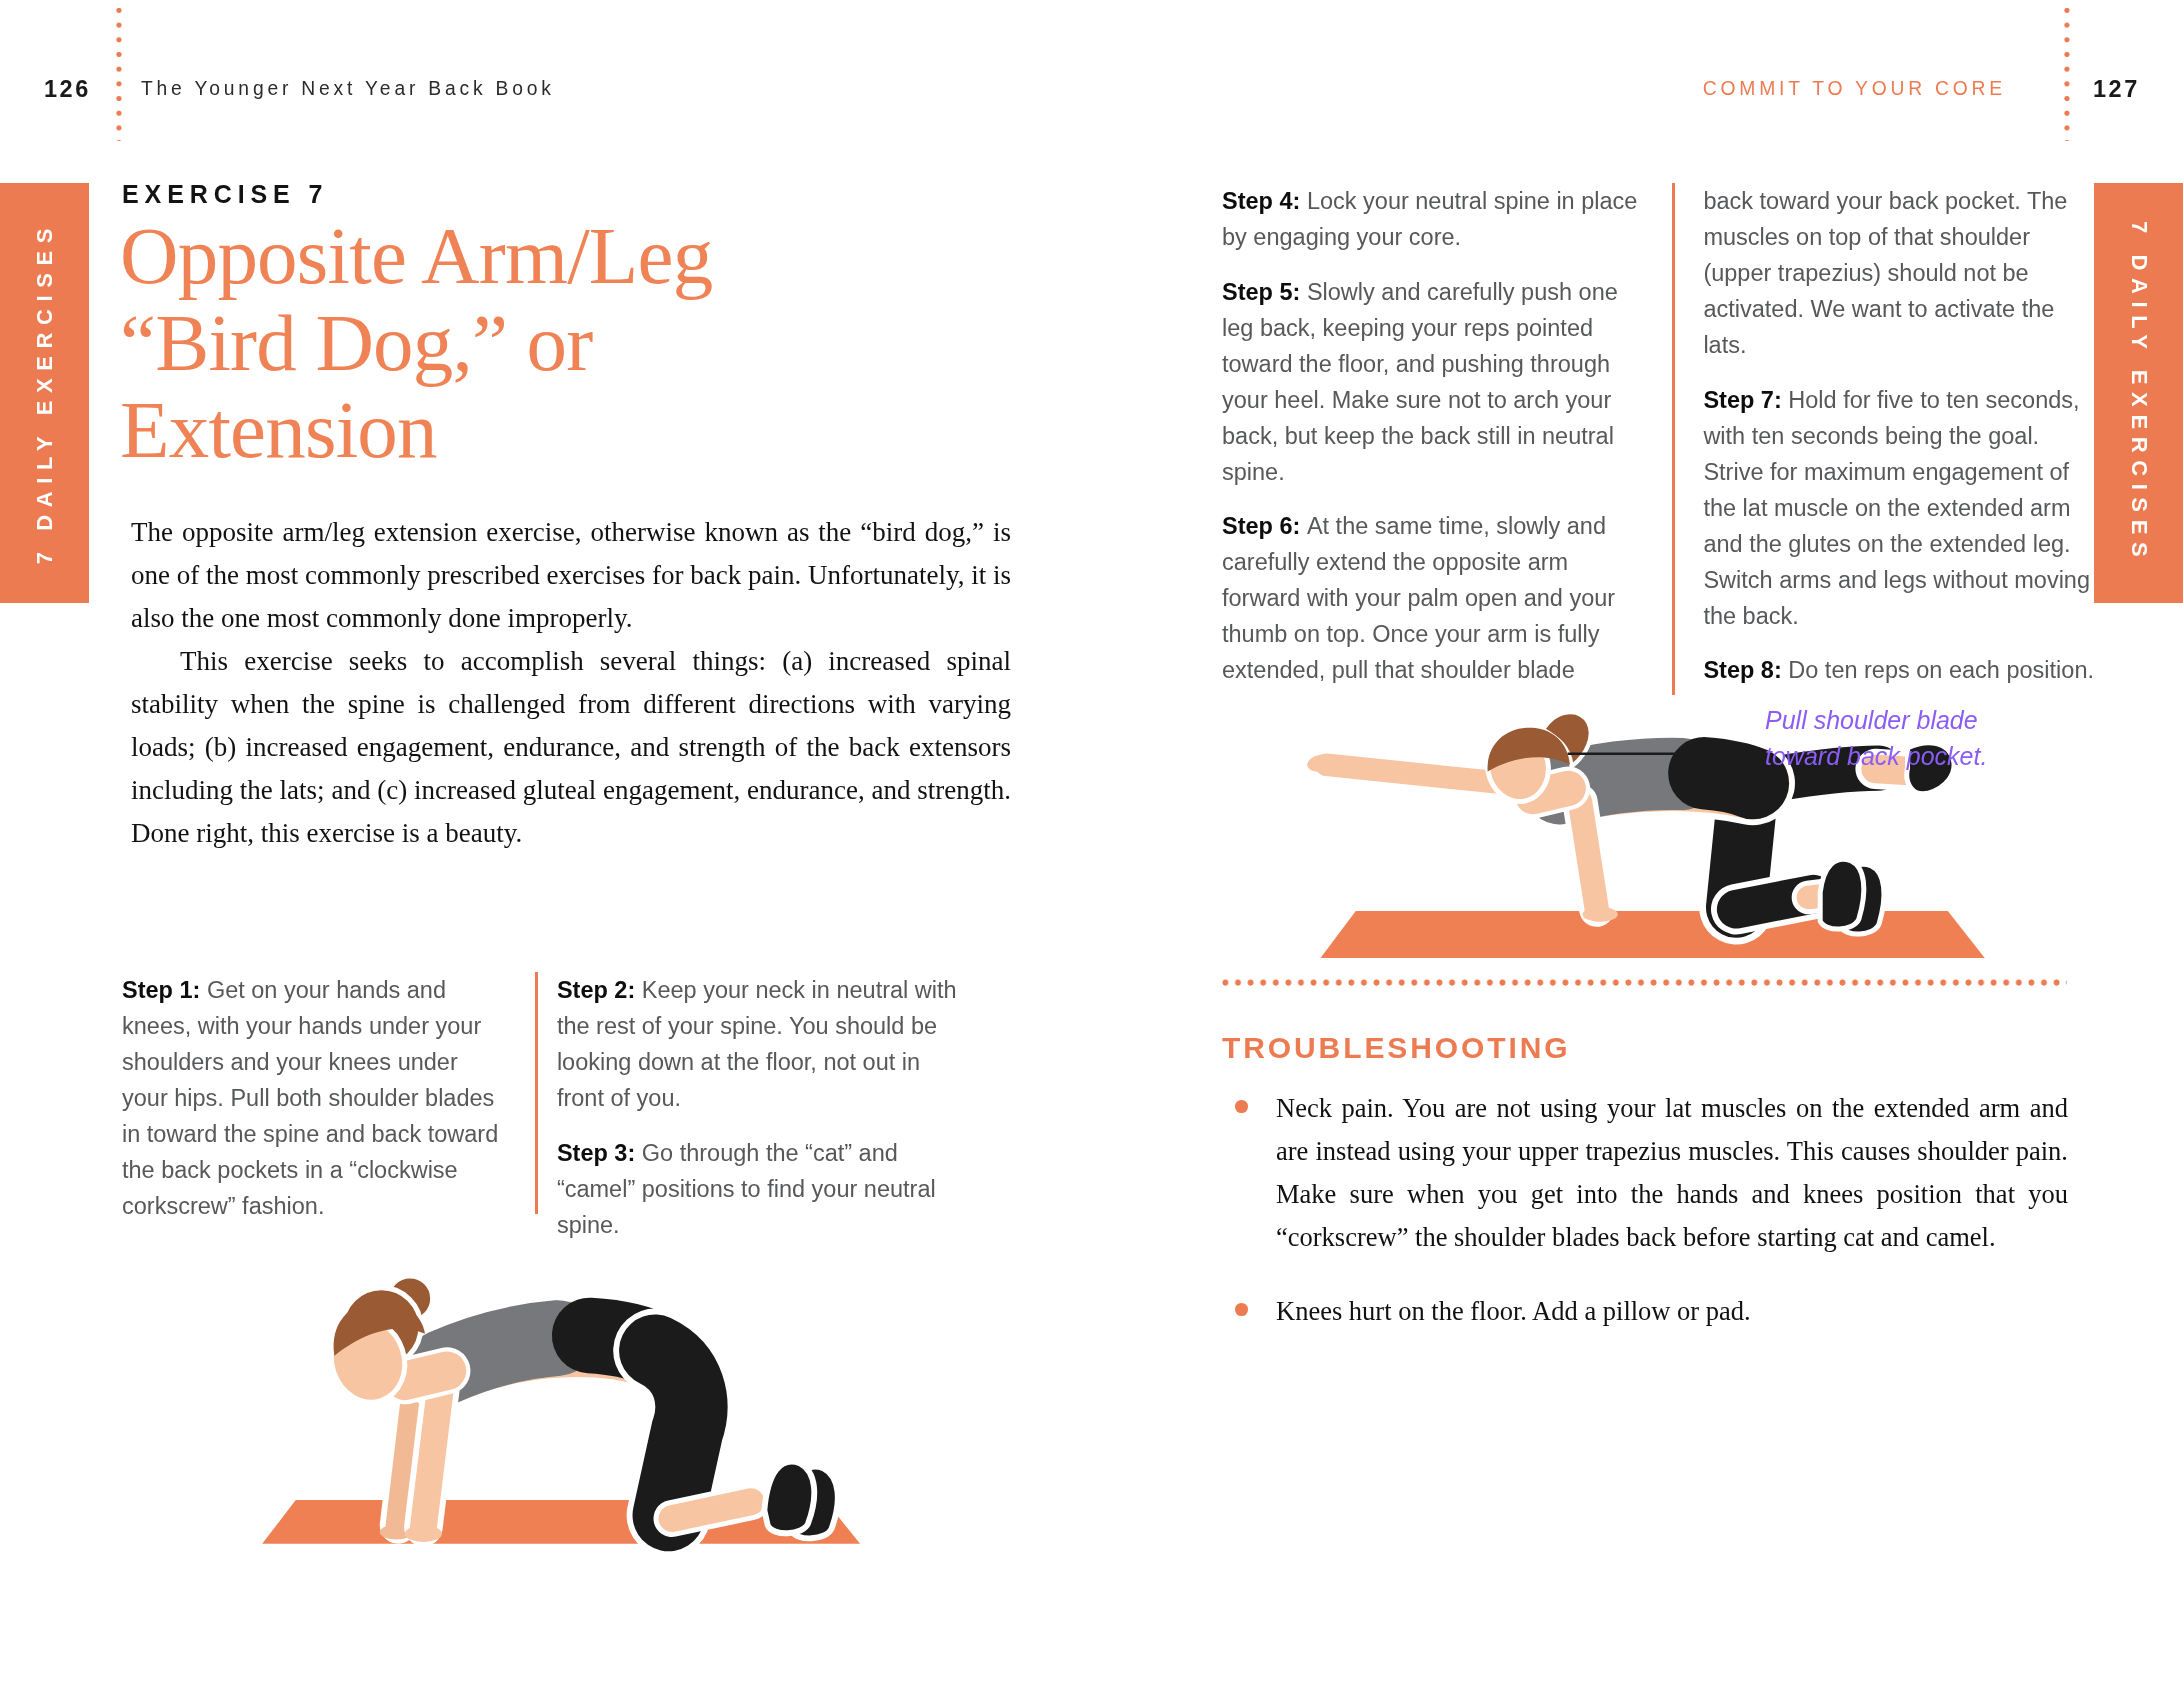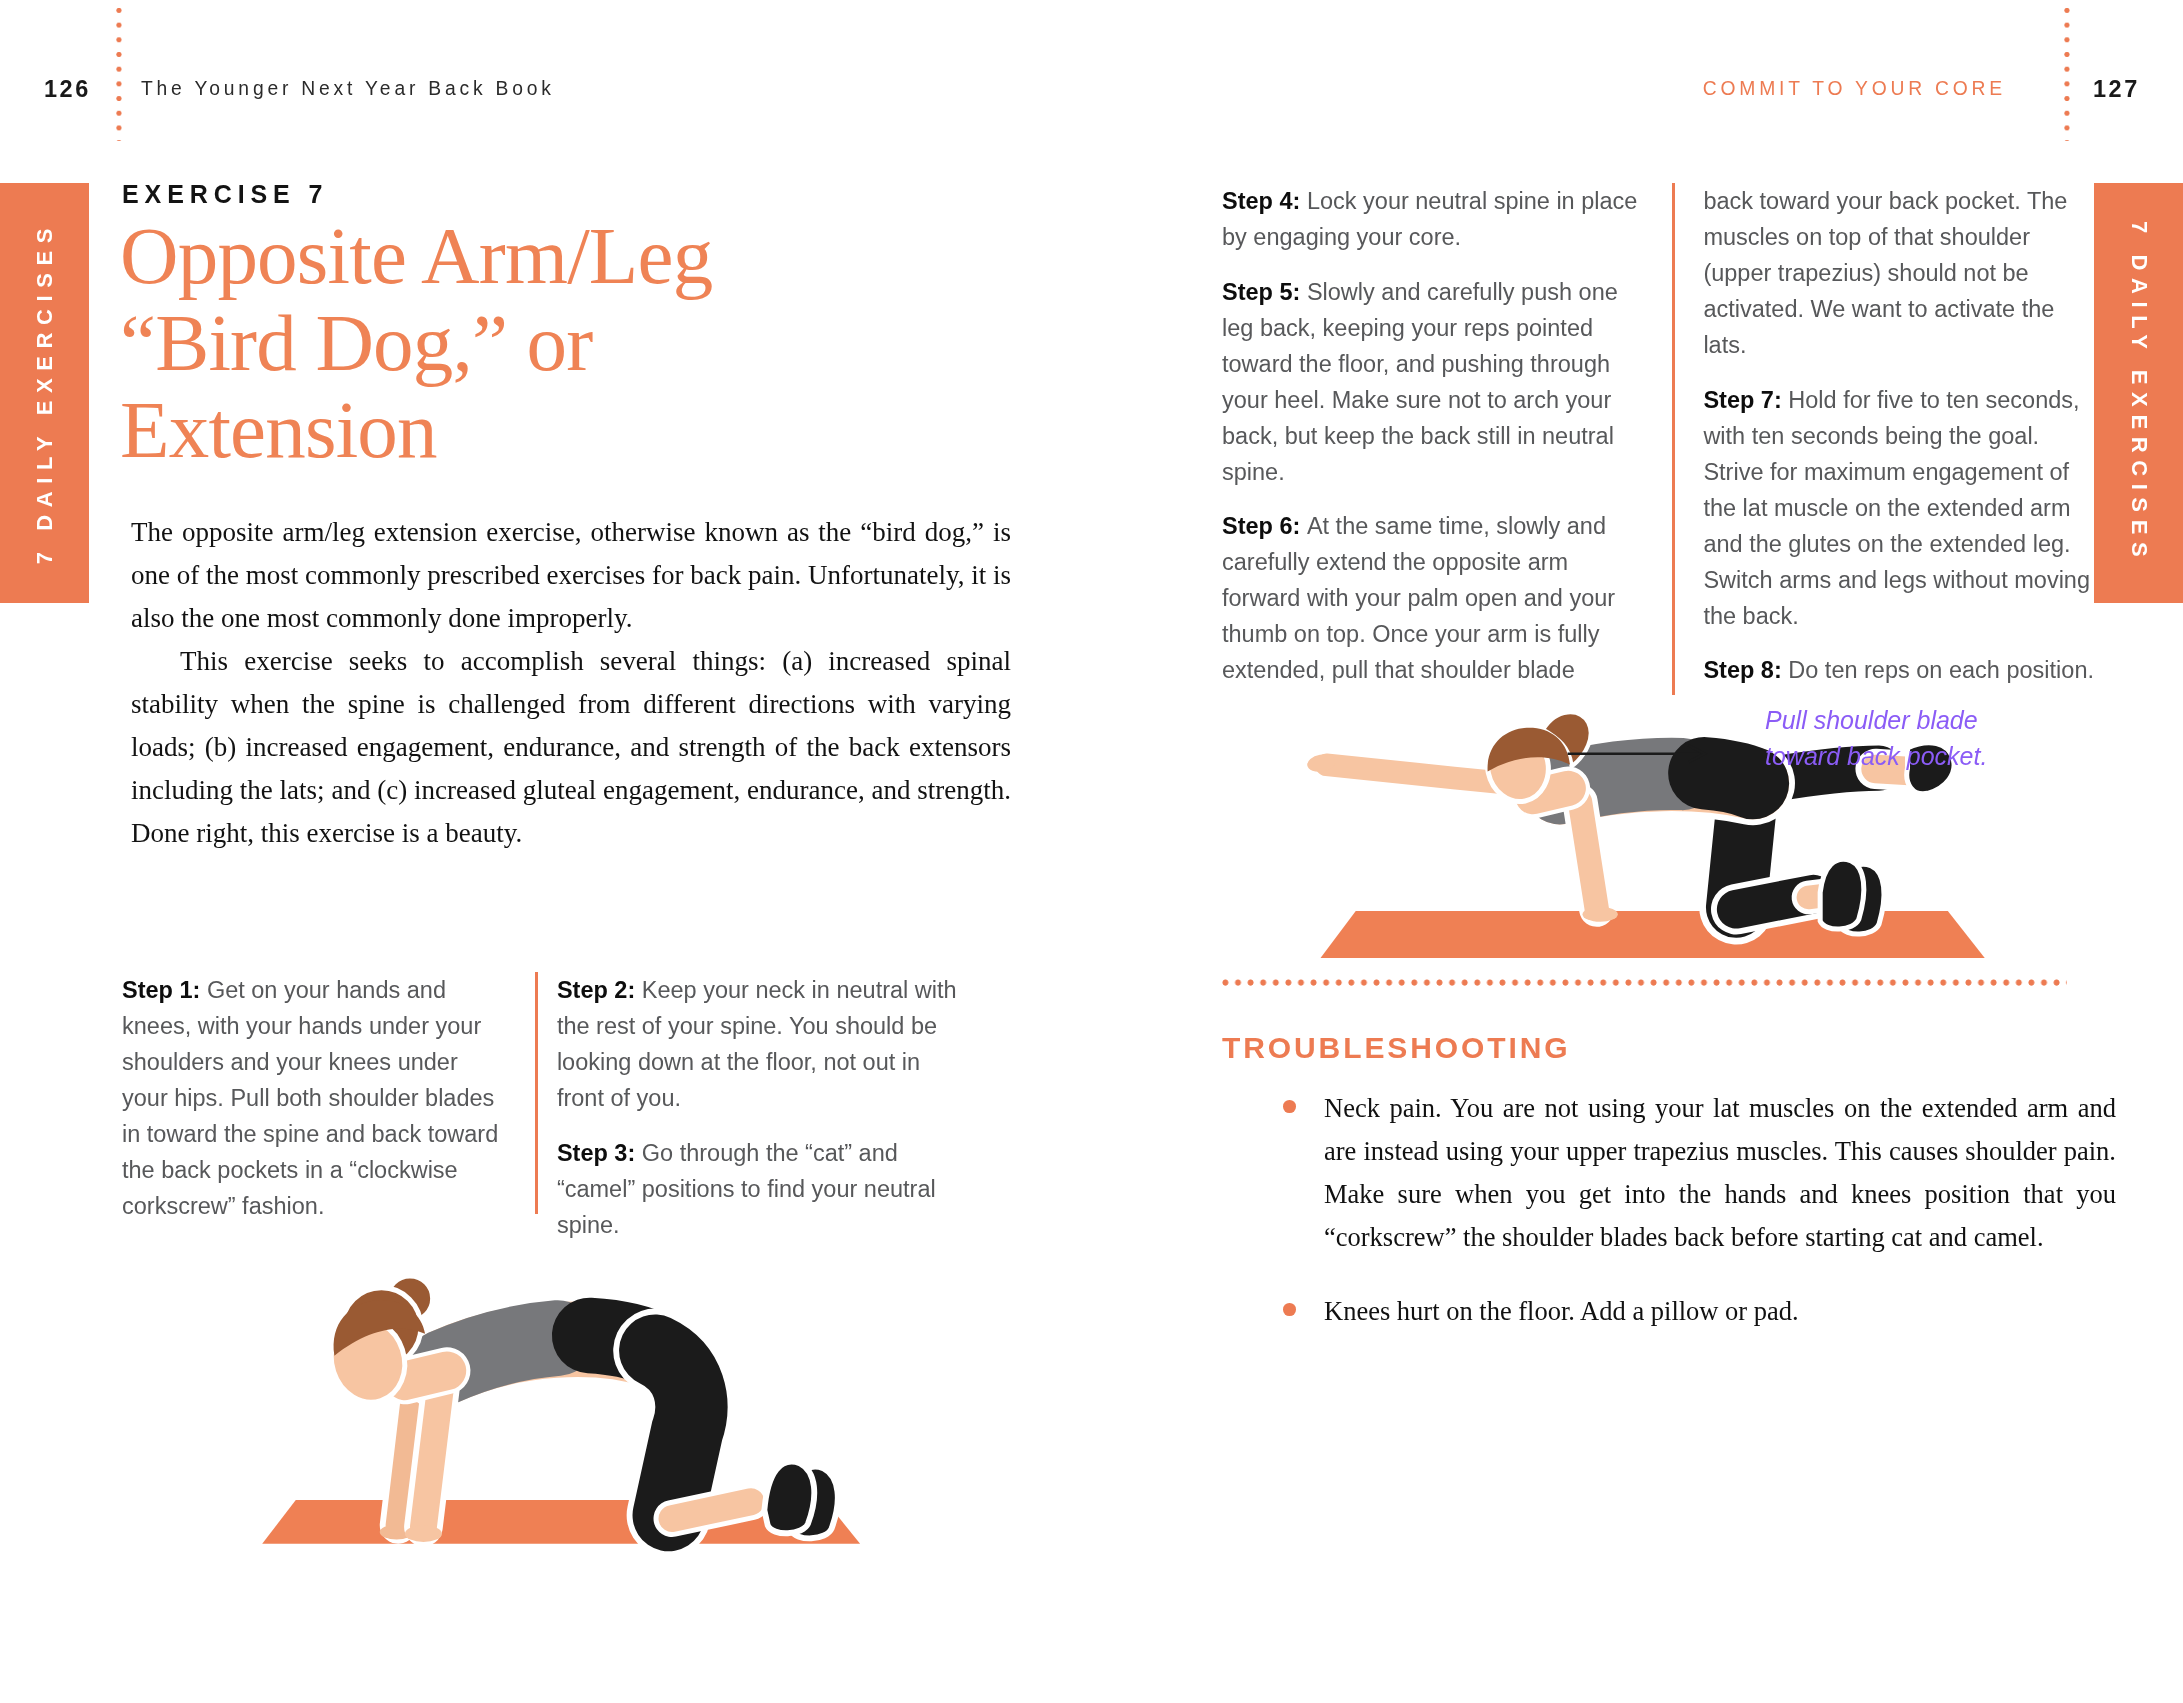--- a/index.html
+++ b/index.html
@@ -174,21 +174,21 @@
   <svg class="abs" style="left:1564px;top:742px;" width="160" height="23.5" viewBox="0 0 190 28">
     <path d="M4,14 H162" stroke="#1b1b1b" stroke-width="3" fill="none"></path>
     <path d="M148,4 L168,14 L148,24" stroke="#1b1b1b" stroke-width="3" fill="none"></path>
   </svg>
   <div class="abs annotation" style="left:1753px;top:702px;width:277px;">Pull shoulder blade toward back pocket.</div>
 
   <div class="abs hdots" style="left:1222px;top:979px;"></div>
 
   <div class="abs ts-head" style="left:1222px;top:1031px;">TROUBLESHOOTING</div>
 
-  <div class="abs bullets" style="left:1270px;top:1087px;">
+  <div class="abs bullets" style="left:1222px;top:1087px;">
     <div class="bullet">
       <span class="bdot"></span>
       <p class="btext">Neck pain. You are not using your lat muscles on the extended arm and are instead using your upper trapezius muscles. This causes shoulder pain. Make sure when you get into the hands and knees position that you “corkscrew” the shoulder blades back before starting cat and camel.</p>
     </div>
     <div class="bullet">
       <span class="bdot"></span>
       <p class="btext">Knees hurt on the floor. Add a pillow or pad.</p>
     </div>
   </div>
 

